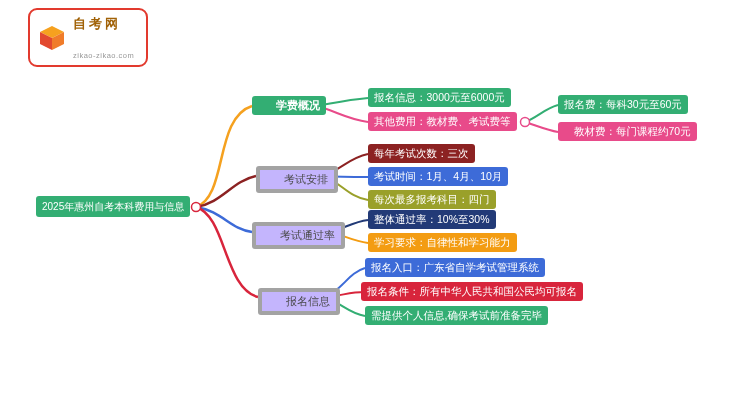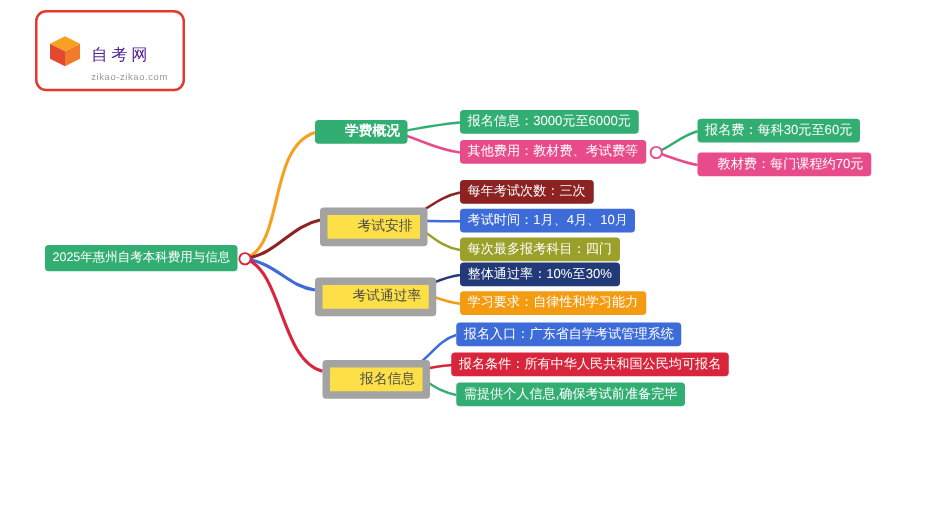--- a/index.html
+++ b/index.html
@@ -15,27 +15,27 @@
   .root-pill{font-size:10px;padding:4px 6px;}
   .branch-label{font-size:11px;font-weight:bold;padding-left:24px;}
   .green{background:#33ae73;}
   .pink{background:#e84b8a;}
   .maroon{background:#8c2222;}
   .blue{background:#3d6bd8;}
   .olive{background:#9aa02a;}
   .navy{background:#223a77;}
   .orange{background:#f39c12;}
   .crimson{background:#d8253c;}
-  .plain{background:#fde047;color:#4a4a4a;border:6px solid #a3a3a3;font-weight:normal;}
+  .plain{background:#c4b5fd;color:#4a4a4a;border:4px solid #a3a3a3;font-weight:normal;}
   .logo{
     position:absolute;left:28px;top:8px;display:flex;align-items:center;gap:8px;
     border:2px solid #e23a2e;border-radius:9px;padding:5px 12px 5px 9px;background:#fff;z-index:3;
   }
-  .logo-title{font-size:13px;font-weight:normal;color:#4c1d95;letter-spacing:3px;margin-top:20px;}
-  .logo-sub{font-size:7.5px;color:#999;margin-top:4px;letter-spacing:0.5px;}
+  .logo-title{font-size:13px;font-weight:bold;color:#a16207;letter-spacing:3px;}
+  .logo-sub{font-size:7.5px;color:#999;margin-top:18px;letter-spacing:0.5px;}
 </style>
 </head>
 <body>
 
 <svg id="wires" width="750" height="410" viewBox="0 0 750 410" fill="none">
 
   <path d="M196,207 C228,196 214,118 252,106" stroke="#f5a11f" stroke-width="2.5" fill="none"></path>
   <path d="M196,207 C222,203 232,181 256,176" stroke="#8c2222" stroke-width="2.5" fill="none"></path>
   <path d="M196,207 C222,211 230,229 252,232" stroke="#3d6bd8" stroke-width="2.5" fill="none"></path>
   <path d="M196,207 C226,216 224,288 258,297" stroke="#d8253c" stroke-width="2.5" fill="none"></path>

